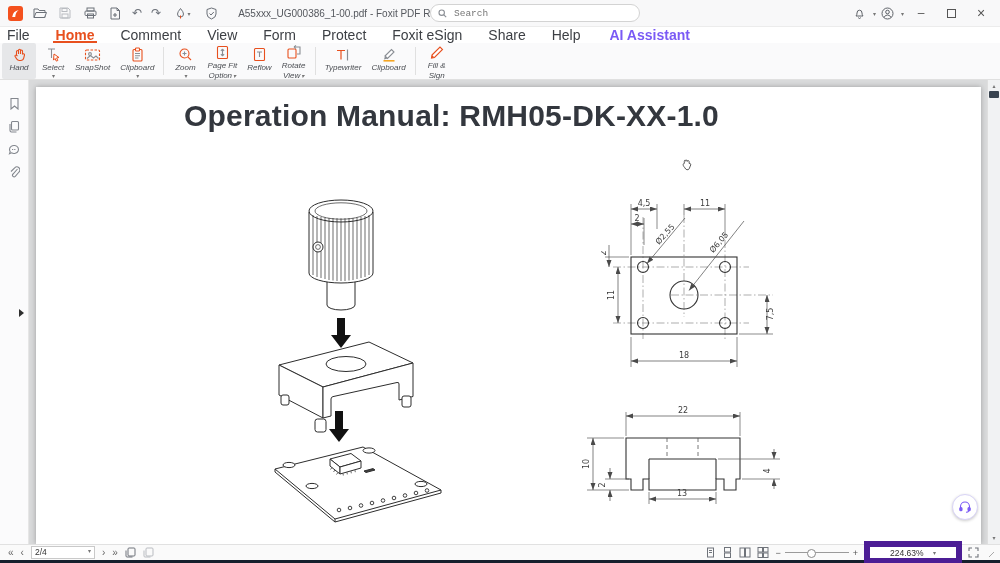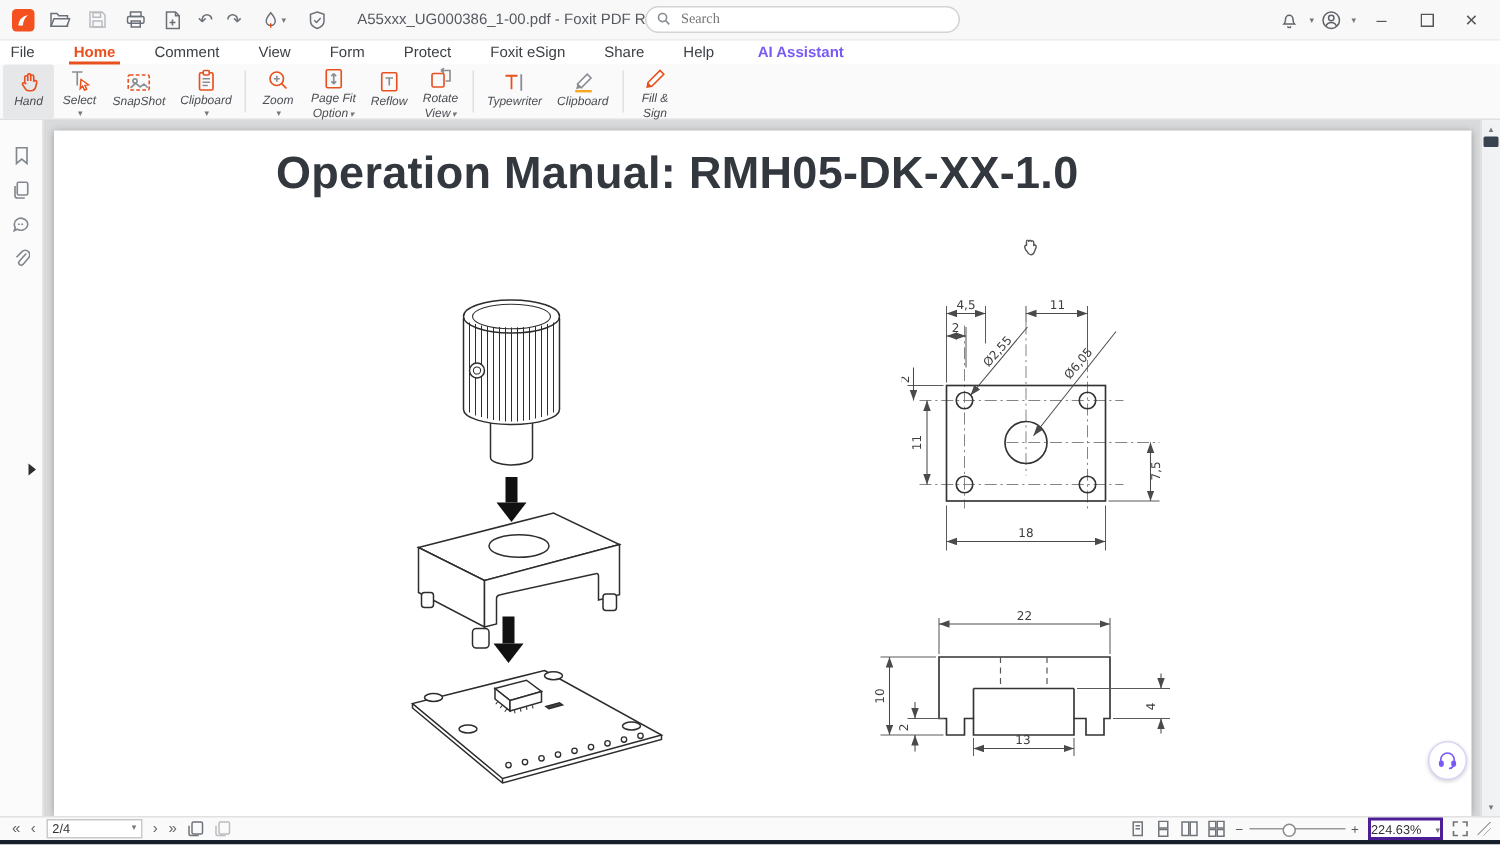--- a/index.html
+++ b/index.html
@@ -8,26 +8,26 @@
   
   .titlebar{height:26px;background:#f8f8f9;display:flex;align-items:center;position:relative;border-bottom:1px solid #ececec;flex:0 0 auto;}
   .tb-left{display:flex;align-items:center;gap:9px;padding-left:8px;}
   .logo{width:15px;height:15px;background:#f4511e;border-radius:3px;display:flex;align-items:center;justify-content:center;}
   .tb-ic{width:16px;height:16px;display:flex;align-items:center;justify-content:center;color:#6b7078;}
   .tb-ic svg{display:block;}
   .glyph{font-size:12px;color:#6b7078;line-height:1;}
   .caret{font-size:6px;color:#777;margin-left:1px;}
   .doc-title{font-size:10px;color:#55585e;margin-left:10px;white-space:nowrap;}
   .searchbox{position:absolute;left:430px;top:4px;width:194px;height:16px;border:1px solid #d3d3d3;border-radius:9px;background:#fff;display:flex;align-items:center;padding:0 7px;gap:5px;}
-  .searchbox input{border:none;outline:none;font-size:9.5px;color:#444;width:100%;background:transparent;font-family:Liberation Serif, serif;}
+  .searchbox input{border:none;outline:none;font-size:9.5px;color:#444;width:100%;background:transparent;font-family:Liberation Mono, monospace;}
   .tb-right{position:absolute;right:0;top:0;height:26px;display:flex;align-items:center;gap:4px;padding-right:6px;}
   .winbtn{width:26px;height:22px;display:flex;align-items:center;justify-content:center;color:#555;font-size:12px;}
   
   .menubar{height:16px;background:#fff;display:flex;align-items:center;gap:0;padding-left:7px;flex:0 0 auto;}
-  .mtab{font-size:10px;color:#3c3f44;padding:0 13px 0 13px;height:16px;display:flex;align-items:center;position:relative;cursor:default;}
+  .mtab{font-size:14px;color:#3c3f44;padding:0 13px 0 13px;height:16px;display:flex;align-items:center;position:relative;cursor:default;}
   .mtab:first-child{padding-left:0;}
   .mtab.active{color:#e8501e;font-weight:bold;}
   .mtab.active::after{content:"";position:absolute;left:10px;right:10px;bottom:0;height:2px;background:#e8501e;}
   .mtab.ai{color:#7a5af5;font-weight:bold;padding-left:16px;}
   
   .toolbar{height:36px;background:#fafafb;border-bottom:1px solid #e0e0e0;display:flex;align-items:stretch;padding-left:2px;flex:0 0 auto;}
   .titem{display:flex;flex-direction:column;align-items:center;justify-content:flex-start;padding:2px 5px 0 5px;min-width:24px;}
   .titem.sel{background:#e6e7e9;border-radius:2px;}
   .ticon{height:17px;display:flex;align-items:flex-end;justify-content:center;}
   .tlabel{font-size:8px;color:#4a4d52;line-height:9px;text-align:center;margin-top:1px;font-style:italic;}
@@ -52,21 +52,21 @@
   .statusbar{height:15px;background:#fafafa;border-top:1px solid #e1e1e1;position:relative;display:flex;align-items:center;font-size:9px;color:#555;flex:0 0 auto;}
   .st-left{display:flex;align-items:center;gap:7px;padding-left:8px;}
   .st-nav{font-size:10px;color:#666;line-height:1;}
   .pagebox{width:56px;height:11px;border:1px solid #c9c9c9;background:#fff;display:flex;align-items:flex-start;justify-content:space-between;padding:0 3px;font-size:8.5px;color:#333;}
   .st-right{position:absolute;right:6px;top:0;height:15px;display:flex;align-items:center;gap:6px;}
   .vmic{display:flex;align-items:center;}
   .sliderwrap{display:flex;align-items:center;gap:4px;}
   .slider{position:relative;width:64px;height:9px;}
   .slider .track{position:absolute;left:0;right:0;top:4px;height:1px;background:#9a9a9a;}
   .slider .handle{position:absolute;left:35%;top:1px;width:7px;height:7px;border:1px solid #8a8a8a;border-radius:50%;background:#fff;}
-  .zoombox{width:46px;height:11px;border:2px solid #4c1d95;background:#fff;display:flex;align-items:center;justify-content:space-between;padding:0 0;font-size:8.5px;color:#333;}
+  .zoombox{width:46px;height:11px;border:6px solid #4c1d95;background:#fff;display:flex;align-items:center;justify-content:space-between;padding:0 20px;font-size:8.5px;color:#333;}
   .darkbar{height:3px;background:#16202d;flex:0 0 auto;}
   .grip{width:9px;height:9px;position:relative;}
   .grip::before{content:"";position:absolute;right:0;bottom:0;width:9px;height:9px;
     background:linear-gradient(135deg,transparent 45%,#aaa 45%,#aaa 50%,transparent 50%,transparent 70%,#aaa 70%,#aaa 75%,transparent 75%);}
 </style>
 </head>
 <body>
 
 <div class="app">
 

